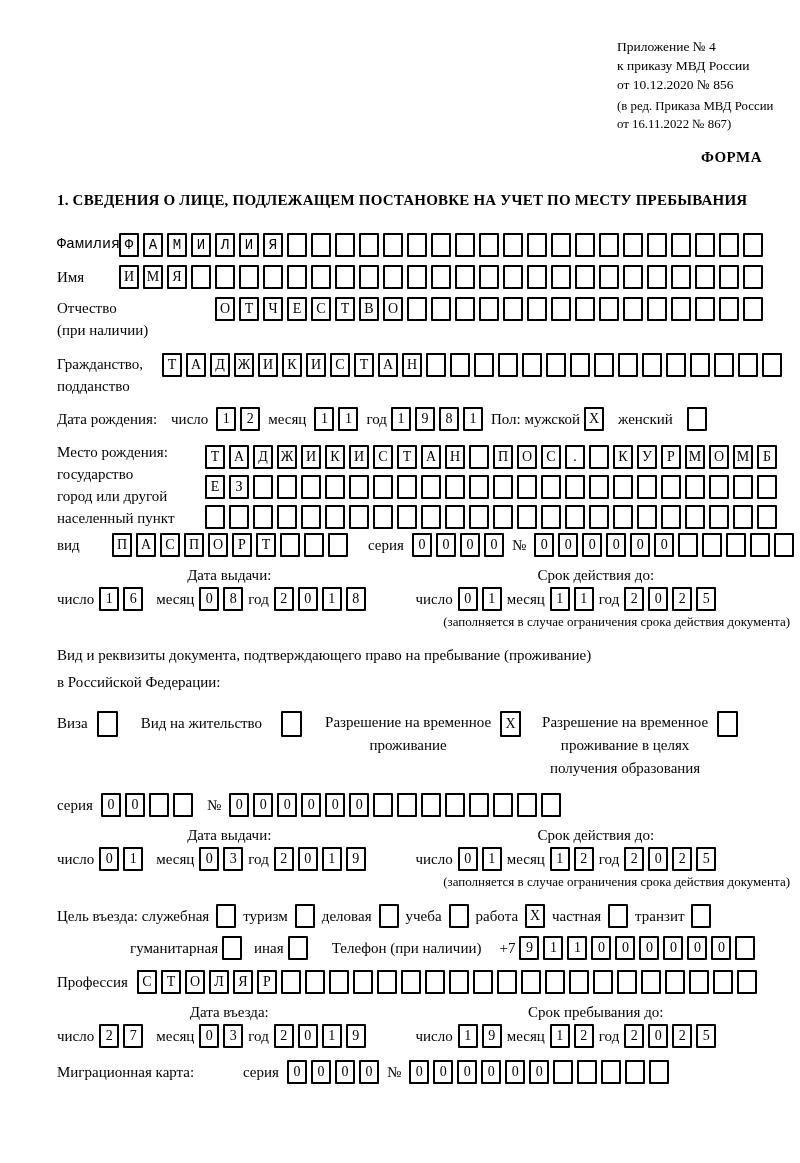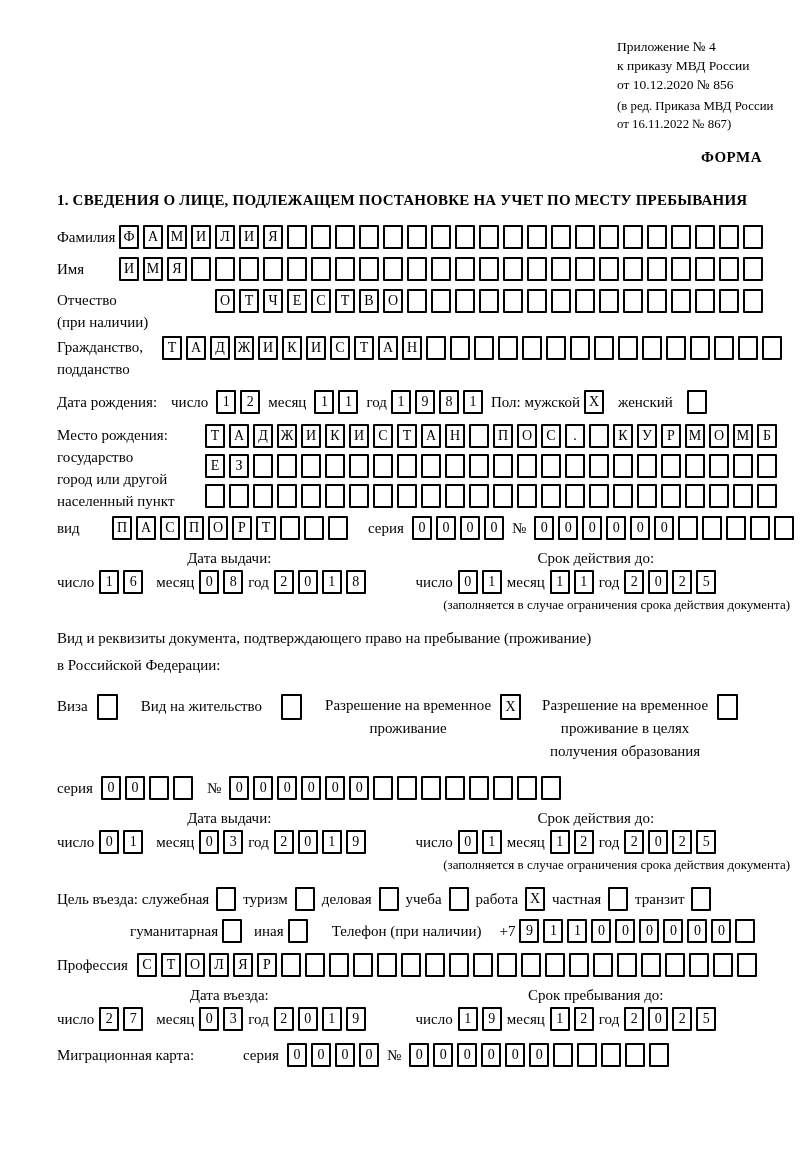--- a/index.html
+++ b/index.html
@@ -68,21 +68,21 @@
       <div>(в ред. Приказа МВД России</div>
       <div>от 16.11.2022 № 867)</div>
     </div>
   </div>
 
   <div class="forma">ФОРМА</div>
 
 
   <div class="sec">1. СВЕДЕНИЯ О ЛИЦЕ, ПОДЛЕЖАЩЕМ ПОСТАНОВКЕ НА УЧЕТ ПО МЕСТУ ПРЕБЫВАНИЯ</div>
 
-  <div class="f-row" style="margin-top:16px;">
+  <div class="f-row" style="margin-top:24px;font-family:Liberation Mono, monospace;">
     <span class="lbl w62">Фамилия</span>
     <span class="boxes">
         <span class="box">Ф</span>
         <span class="box">А</span>
         <span class="box">М</span>
         <span class="box">И</span>
         <span class="box">Л</span>
         <span class="box">И</span>
         <span class="box">Я</span>
         <span class="box"></span>
@@ -166,21 +166,21 @@
         <span class="box"></span>
         <span class="box"></span>
         <span class="box"></span>
         <span class="box"></span>
         <span class="box"></span>
         <span class="box"></span>
         <span class="box"></span>
       </span>
   </div>
 
-  <div class="f-row" style="margin-top:3px;">
+  <div class="f-row" style="margin-top:12px;">
     <span class="lbl2 w105">
       <span>Гражданство,</span><br>
       <span>подданство</span>
     </span>
     <span class="boxes">
         <span class="box">Т</span>
         <span class="box">А</span>
         <span class="box">Д</span>
         <span class="box">Ж</span>
         <span class="box">И</span>
@@ -230,21 +230,21 @@
     <span class="lbl gap8">Пол: мужской</span>
     <span class="boxes" style="margin-left:4px;">
         <span class="box">X</span>
       </span>
     <span class="lbl gap14">женский</span>
     <span class="boxes gap14">
         <span class="box"></span>
       </span>
   </div>
 
-  <div class="f-row" style="margin-top:10px;">
+  <div class="f-row" style="margin-top:10px;align-items:flex-end;">
     <span class="lbl2 w148">
       <span>Место рождения:</span><br>
       <span>государство</span><br>
       <span>город или другой</span><br>
       <span>населенный пункт</span>
     </span>
     <span class="bcol">
       <span class="boxes">
           <span class="box">Т</span>
           <span class="box">А</span>

